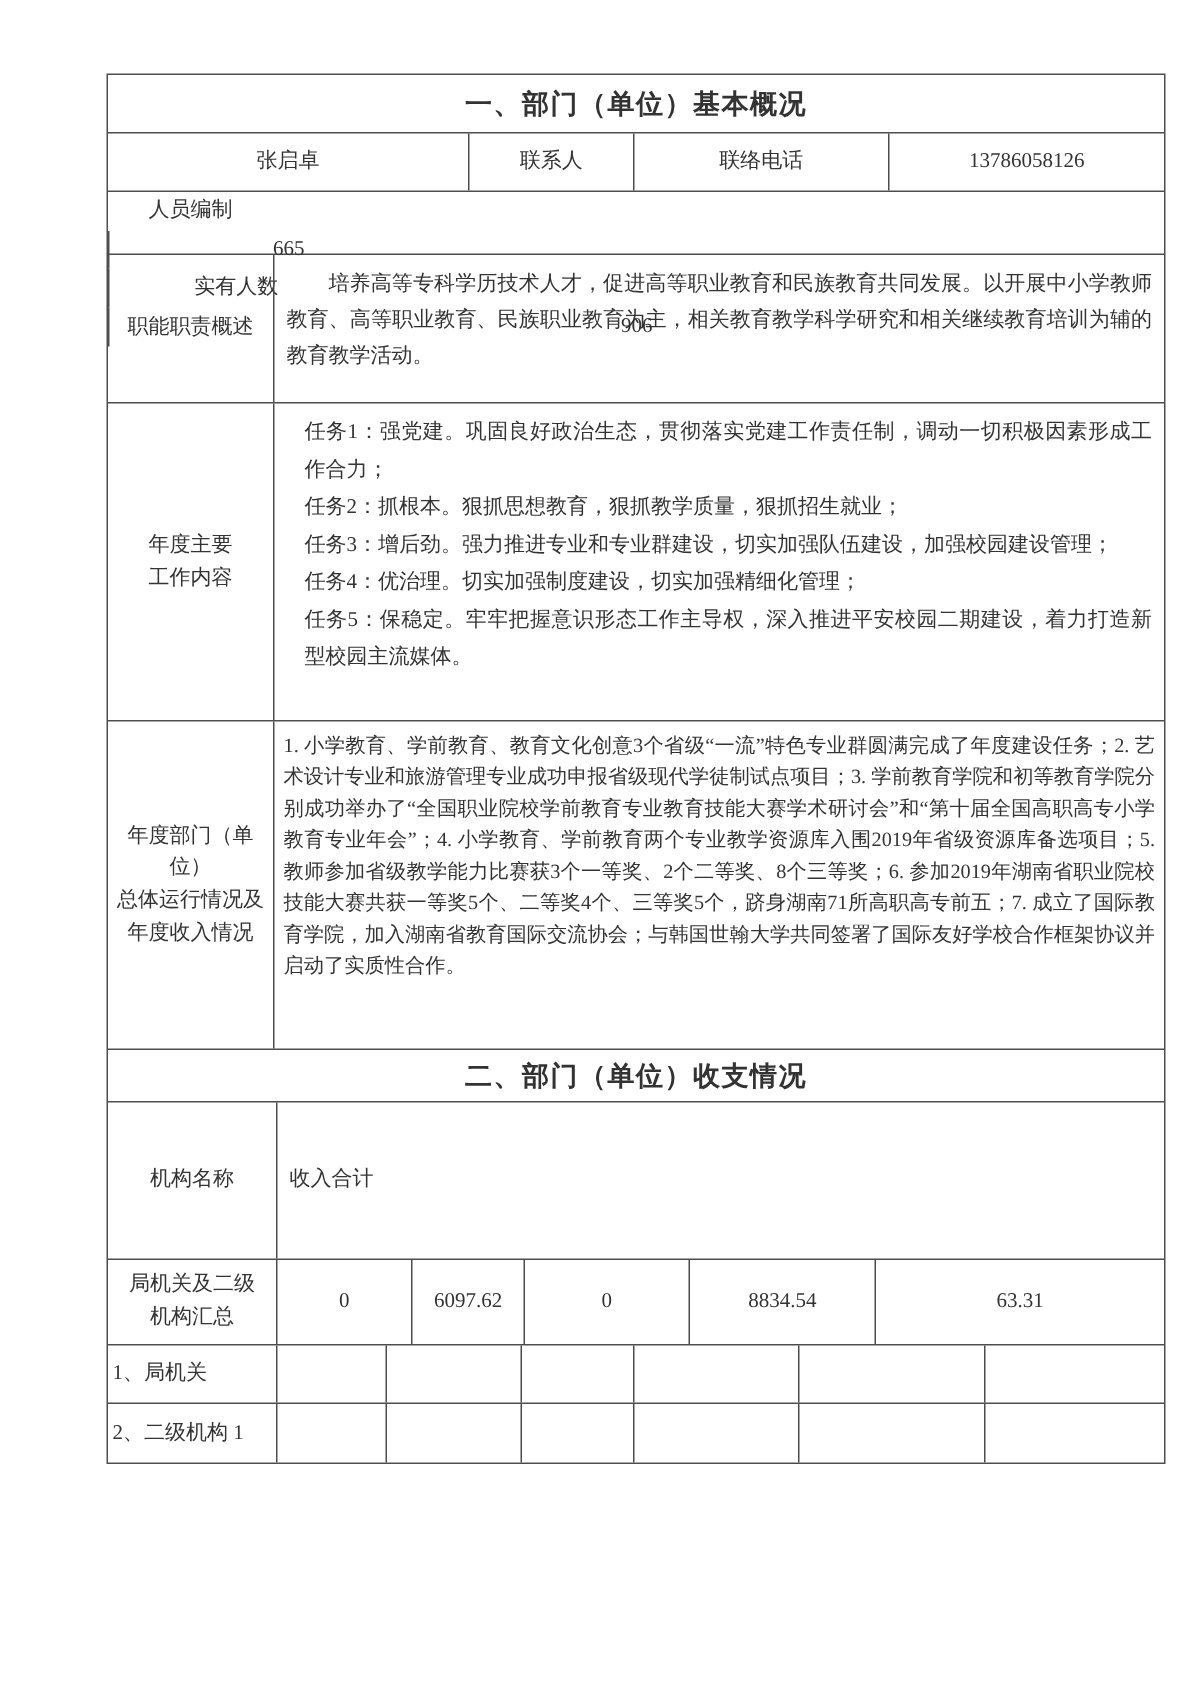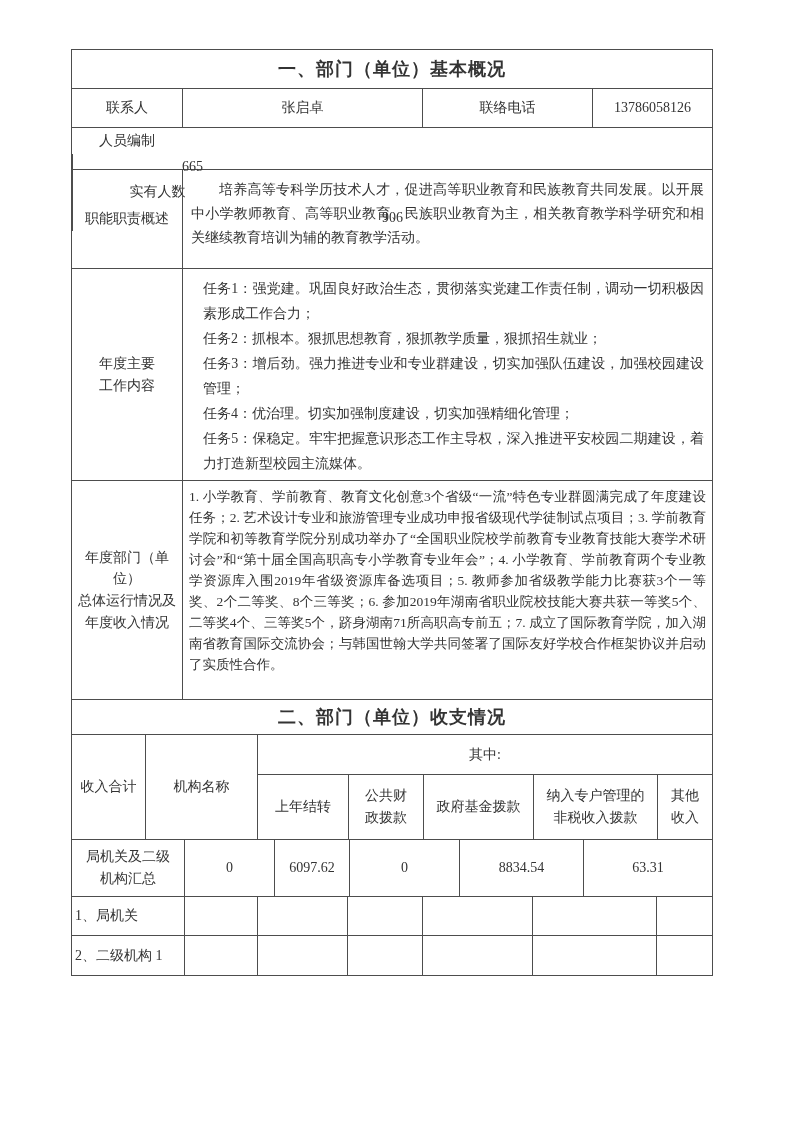--- a/index.html
+++ b/index.html
@@ -5,21 +5,21 @@
   :root { --bc: #4d4d4d; --tc: #333333; }
   * { margin: 0; padding: 0; box-sizing: border-box; }
   html, body { background: #ffffff; }
   body {
     width: 800px; height: 1132px;
     font-family: "Liberation Serif", "DejaVu Serif", serif;
     color: var(--tc);
     overflow: hidden;
   }
   .doc {
-    width: 642px;
+    width: 706px;
     margin: 49px 71px 0 71px;
     border: 1px solid var(--bc);
     background: #fff;
   }
   .row { display: flex; border-top: 1px solid var(--bc); }
   .doc > .row:first-child { border-top: none; }
   .cell {
     display: flex; align-items: center; justify-content: center;
     text-align: center; border-left: 1px solid var(--bc);
     font-size: 14px; line-height: 1.55; padding: 2px;
@@ -64,22 +64,22 @@
   .cell.left { justify-content: flex-start; text-align: left; padding-left: 3px; }
 </style>
 </head>
 <body>
 
 <div class="doc">
 
   <div class="row r-title1 title">一、部门（单位）基本概况</div>
 
   <div class="row r-contact">
+    <div class="cell w240">张启卓</div>
     <div class="cell w110">联系人</div>
-    <div class="cell w240">张启卓</div>
     <div class="cell w170">联络电话</div>
     <div class="cell grow">13786058126</div>
   </div>
 
   <div class="row r-staffing">
     <div class="cell w110">人员编制</div>
     <div class="cell w240">665</div>
     <div class="cell w170">实有人数</div>
     <div class="cell grow">906</div>
   </div>
@@ -109,35 +109,22 @@
 年度收入情况</div>
     <div class="cell grow perf-cell">
       <p>1. 小学教育、学前教育、教育文化创意3个省级“一流”特色专业群圆满完成了年度建设任务；2. 艺术设计专业和旅游管理专业成功申报省级现代学徒制试点项目；3. 学前教育学院和初等教育学院分别成功举办了“全国职业院校学前教育专业教育技能大赛学术研讨会”和“第十届全国高职高专小学教育专业年会”；4. 小学教育、学前教育两个专业教学资源库入围2019年省级资源库备选项目；5. 教师参加省级教学能力比赛获3个一等奖、2个二等奖、8个三等奖；6. 参加2019年湖南省职业院校技能大赛共获一等奖5个、二等奖4个、三等奖5个，跻身湖南71所高职高专前五；7. 成立了国际教育学院，加入湖南省教育国际交流协会；与韩国世翰大学共同签署了国际友好学校合作框架协议并启动了实质性合作。</p>
     </div>
   </div>
 
   <div class="row r-title2 title">二、部门（单位）收支情况</div>
 
 
   <div class="row r-thead">
+    <div class="cell w112">机构名称</div>
     <div class="cell w73">收入合计</div>
-    <div class="cell w112">机构名称</div>
-    <div class="cell grow among">
-      <div class="among-top">其中:</div>
-      <div class="among-bottom">
-        <div class="cell w90">上年结转</div>
-        <div class="cell w75 preline">公共财
-政拨款</div>
-        <div class="cell w110">政府基金拨款</div>
-        <div class="cell w124 preline">纳入专户管理的
-非税收入拨款</div>
-        <div class="cell grow preline">其他
-收入</div>
-      </div>
-    </div>
   </div>
 
   <div class="row r-data">
     <div class="cell w112 preline">局机关及二级
 机构汇总</div>
     <div class="cell w90">0</div>
     <div class="cell w75">6097.62</div>
     <div class="cell w110">0</div>
     <div class="cell w124">8834.54</div>
     <div class="cell grow">63.31</div>

